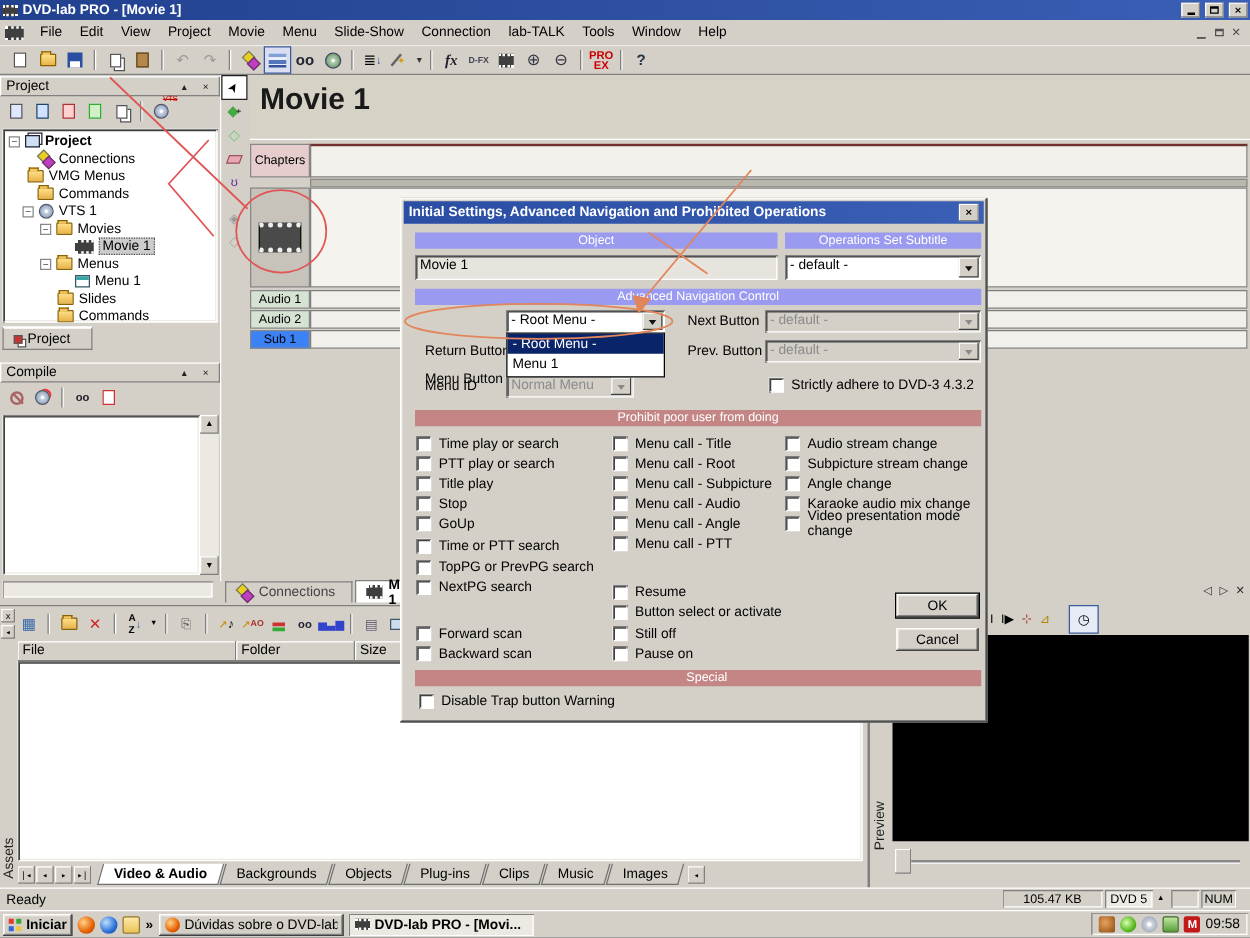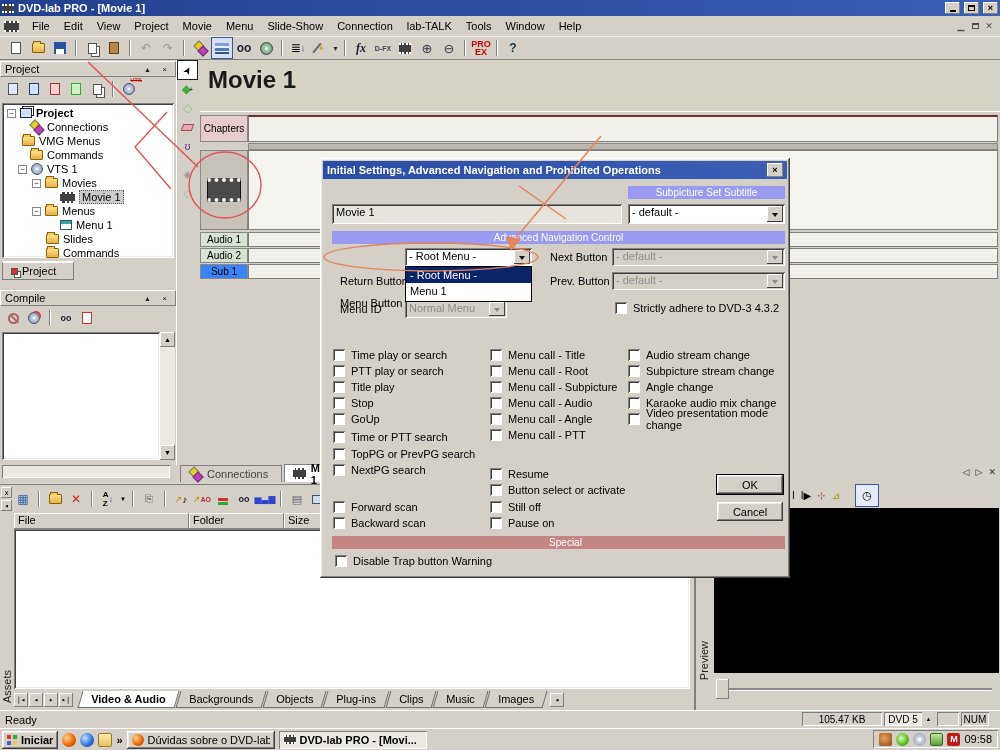--- a/index.html
+++ b/index.html
@@ -498,21 +498,22 @@
     </div>
   </div>
 
   <div class="abs dialog r3">
     <div class="dlg-cap">
       <span>Initial Settings, Advanced Navigation and Prohibited Operations</span>
       <span style="flex:1"></span>
       <span class="capbtn r2" style="width:16px;height:14px;">×</span>
     </div>
 
-    <div class="bar purple" style="left:308px;top:28px;width:157px;">Subpicture Set Subtitle</div>
+    <div class="bar purple" style="left:12px;top:28px;width:290px;">Object</div>
+    <div class="bar purple" style="left:308px;top:28px;width:157px;">Operations Set Subtitle</div>
 
     <div class="field" style="left:12px;top:46px;width:290px;height:20px;">Movie 1</div>
     <div class="combo" style="left:308px;top:46px;width:157px;height:20px;">
       <span class="tx">- default -</span>
         <span class="cbtn">
           <i class="arr"></i>
         </span>
     </div>
 
     <div class="bar purple" style="left:12px;top:73px;width:453px;">Advanced Navigation Control</div>
@@ -551,20 +552,21 @@
       <span class="tx">Normal Menu</span>
         <span class="cbtn">
           <i class="arr"></i>
         </span>
     </div>
     <div class="ck" style="left:295px;top:143px;">
       <span class="cb on"></span>
       <span class="dl nw" style="position:static;">Strictly adhere to DVD-3 4.3.2</span>
     </div>
 
+    <div class="bar mauve" style="left:12px;top:170px;width:453px;">Prohibit poor user from doing</div>
 
     <div class="ck" style="left:13px;top:190px;">
         <span class="cb"></span>
         <span>Time play or search</span>
       </div>
     <div class="ck" style="left:13px;top:206px;">
         <span class="cb"></span>
         <span>PTT play or search</span>
       </div>
     <div class="ck" style="left:13px;top:222px;">

